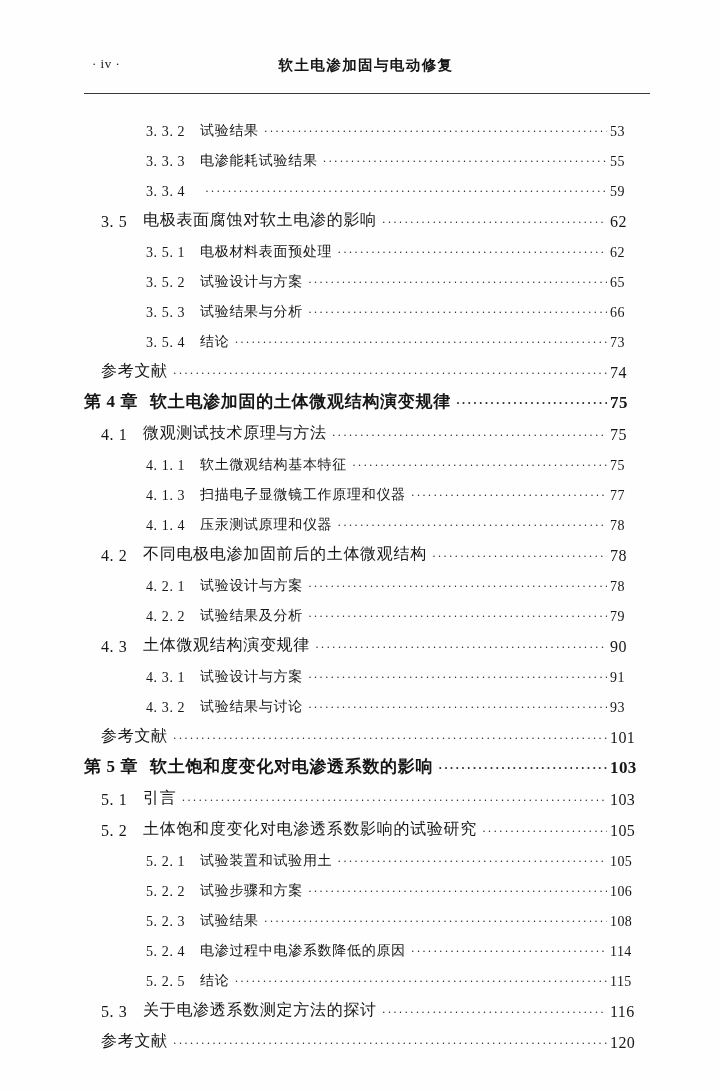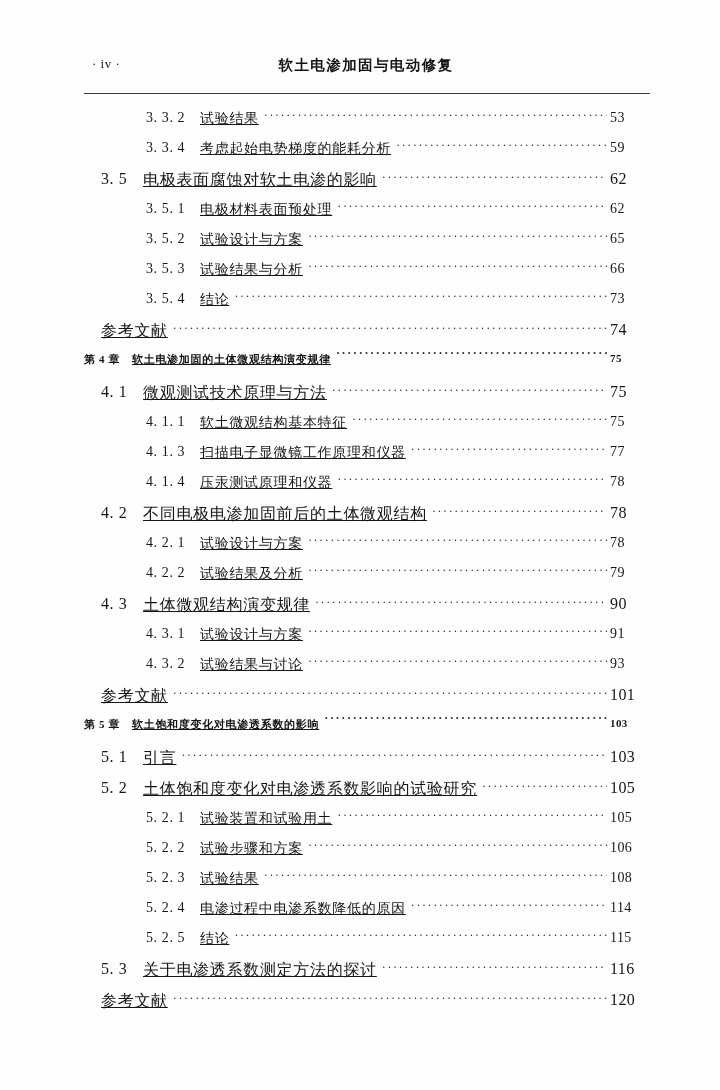--- a/index.html
+++ b/index.html
@@ -65,36 +65,35 @@
   
   .toc {
     position: absolute;
     left: 84px;
     top: 110px;
     width: 566px;
   }
 
   .entry {
     display: flex;
-    align-items: flex-start;
+    align-items: flex-end;
     width: 100%;
     box-sizing: border-box;
     white-space: nowrap;
   }
 
   .num {
     flex: 0 0 auto;
     white-space: nowrap;
     letter-spacing: 0.6px;
   }
   .title {
     flex: 0 0 auto;
     white-space: nowrap;
     letter-spacing: 0.7px;
-    text-decoration: underline;
   }
   .leader {
     flex: 1 1 auto;
     overflow: hidden;
     height: 1em;
     margin: 0 3px 0 5px;
     position: relative;
     min-width: 12px;
   }
   .leader::before {
@@ -112,21 +111,21 @@
     width: 40px;
     text-align: left;
     letter-spacing: 0.4px;
   }
 
   
   .lvl-chapter {
     height: 31px;
     padding-left: 0px;
     font-weight: 700;
-    font-size: 11px;
+    font-size: 17px;
   }
   .lvl-chapter .num { margin-right: 12px; }
   .lvl-chapter .pageno { font-weight: 700; }
   .lvl-chapter .leader::before { bottom: 0.13em; letter-spacing: 1.7px; }
 
   
   .lvl-1 {
     height: 31px;
     padding-left: 17px;
     font-size: 16px;
@@ -165,22 +164,27 @@
   <div class="rule"></div>
 
   <div class="toc" id="toc-list">
       <div class="entry lvl-2">
         <span class="num">3. 3. 2</span>
         <span class="title cjk">试验结果</span>
         <span class="leader"></span>
         <span class="pageno">53</span>
       </div>
       <div class="entry lvl-2">
+        <span class="num">3. 3. 3</span>
+        <span class="title cjk">电渗能耗试验结果</span>
+        <span class="leader"></span>
+        <span class="pageno">55</span>
+      </div>
+      <div class="entry lvl-2">
         <span class="num">3. 3. 4</span>
-        <span class="title cjk">考虑起始电势梯度的能耗分析</span>
         <span class="leader"></span>
         <span class="pageno">59</span>
       </div>
       <div class="entry lvl-1">
         <span class="num">3. 5</span>
         <span class="title cjk">电极表面腐蚀对软土电渗的影响</span>
         <span class="leader"></span>
         <span class="pageno">62</span>
       </div>
       <div class="entry lvl-2">

